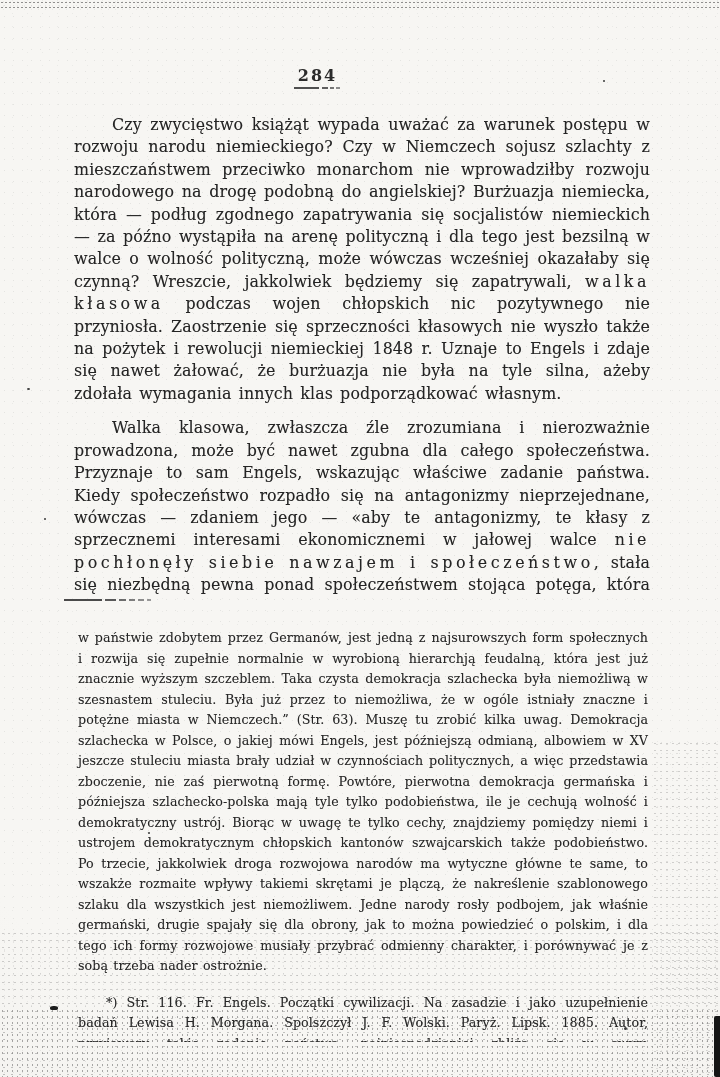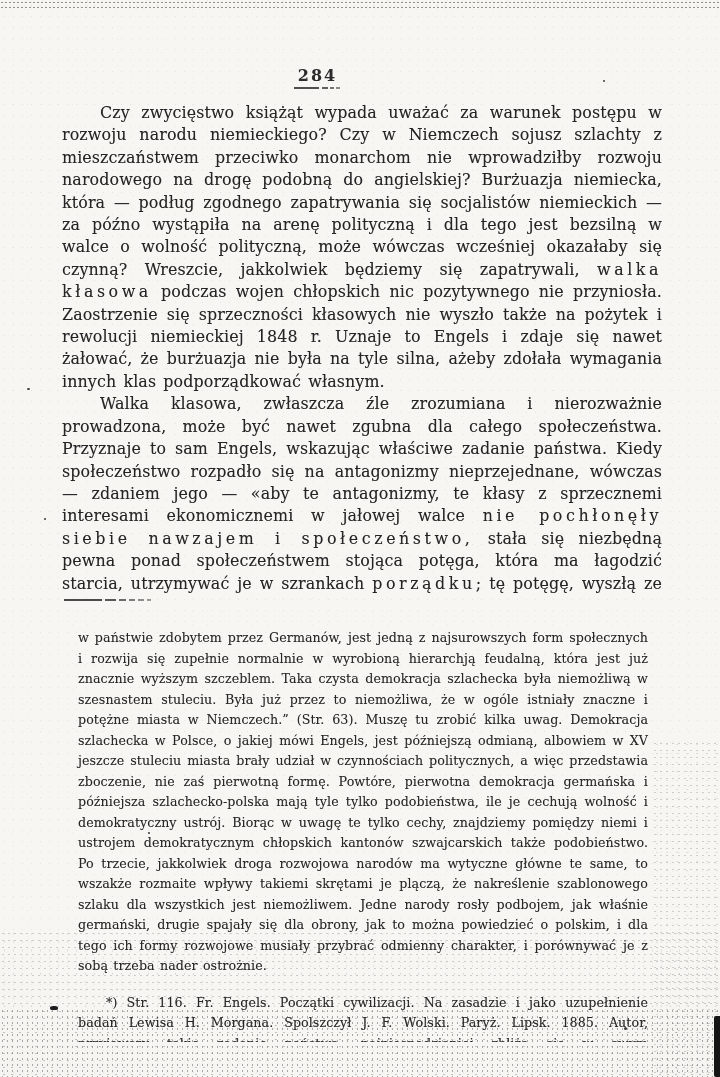--- a/index.html
+++ b/index.html
@@ -78,21 +78,21 @@
   
   .body-text{
     position:absolute;left:62px;top:102px;width:600px;height:494px;
     font-size:15.8px;line-height:22.4px;
     text-align:justify;
     word-spacing:2px;letter-spacing:.15px;
     color:#242424;
     text-shadow:.2px .2px 0 rgba(45,45,45,.30);
     overflow:hidden;
   }
-  .body-text p{margin:0;text-indent:38px;}
+  .body-text p{margin:12px;text-indent:38px;}
   .sperr{letter-spacing:3.6px;}
 
   
   .fn-rule{
     position:absolute;left:64px;top:599px;width:94px;height:2px;
     background:linear-gradient(to right,
       #4a4a4a 0 40%, transparent 40% 44%,
       #585858 44% 55%, transparent 55% 58%,
       #6c6c6c 58% 66%, transparent 66% 69%,
       #7d7d7d 69% 76%, transparent 76% 79%,

